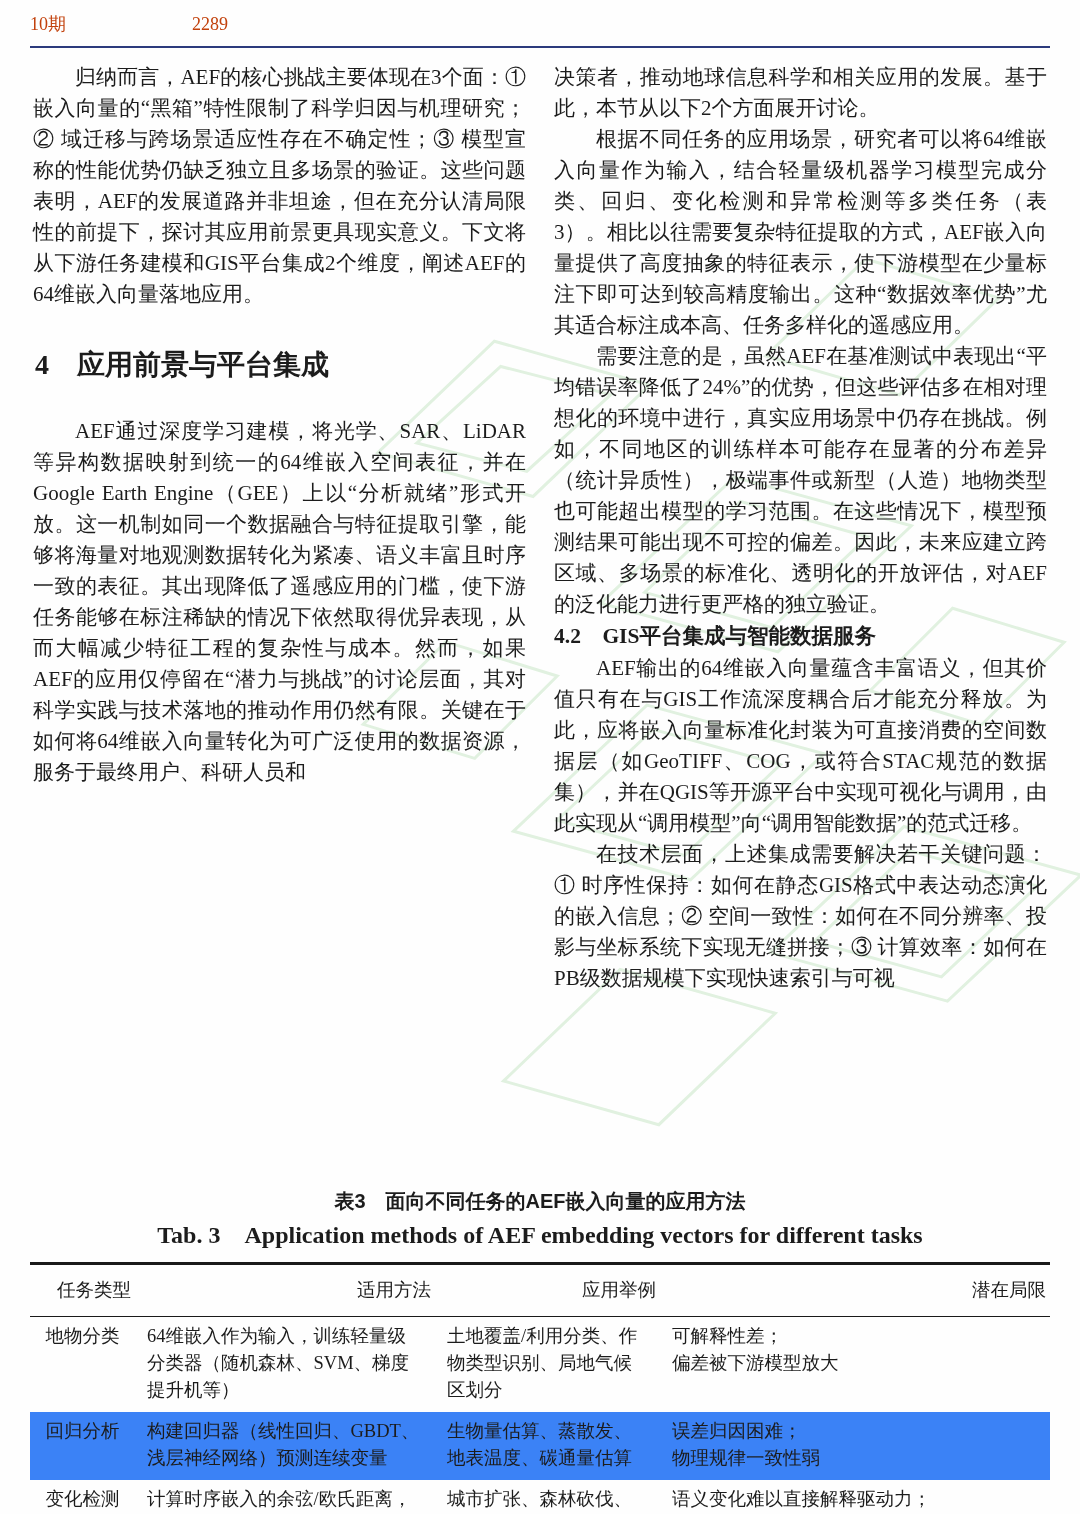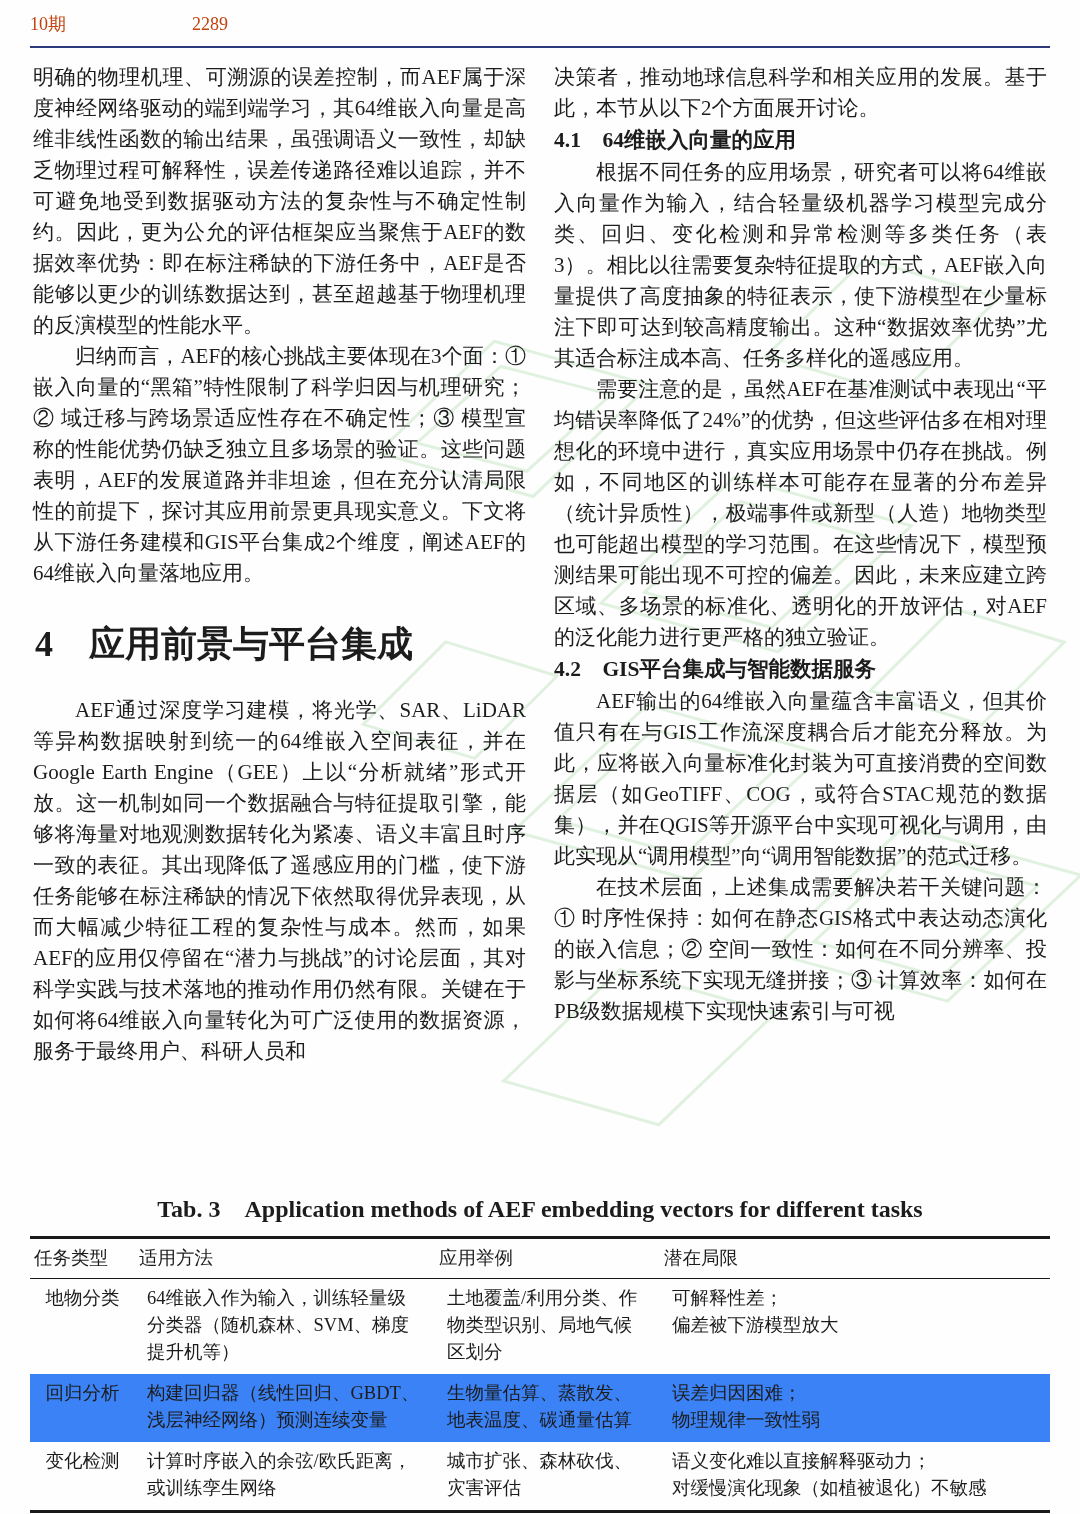--- a/index.html
+++ b/index.html
@@ -36,21 +36,21 @@
   }
   .col{
     width:493px;
     font-size:21px; line-height:31px;
     text-align:justify;
     text-justify:inter-ideograph;
   }
   .col p{ margin:0; }
   .col p.indent{ text-indent:2em; }
   .sec-heading{
-    font-size:36px; font-weight:bold; line-height:34px;
+    font-size:28px; font-weight:bold; line-height:34px;
     margin:38px 0 34px 2px; text-align:left;
   }
   .subsec-heading{
     font-size:21.5px; font-weight:bold; line-height:33px;
     text-align:left;
   }
   
   .table-block{
     position:absolute; top:1188px; left:30px; width:1020px; z-index:1;
   }
@@ -70,21 +70,21 @@
     font-size:18.5px; line-height:27px;
   }
   .tbl-row{
     display:grid;
     grid-template-columns:105px 300px 225px 390px;
   }
   .tbl-head{
     border-bottom:1.5px solid #1a1a1a;
   }
   .tbl-head .cell{
-    text-align:left; padding:6px 4px; font-weight:normal;
+    text-align:right; padding:12px 4px; font-weight:normal;
   }
   .tbl-body .tbl-row{ min-height:55px; }
   .tbl-body .tbl-row.alt{ background:#3b82f6; }
   .cell{ padding:6px 14px 8px 12px; }
   .cell.c-task{ text-align:center; padding-left:4px; padding-right:4px; }
   .cell.prelines{ white-space:pre-line; }
 </style>
 </head>
 <body>
 
@@ -108,37 +108,36 @@
       <path d="M90 760 L230 680 L370 760 L230 840 Z"></path>
       <path d="M40 380 L140 320 L240 380 L140 440 Z"></path>
       <path d="M520 120 L640 50 L760 120 L640 190 Z"></path>
       <path d="M540 470 L640 410 L740 470 L640 530 Z"></path>
     </g>
   </svg>
 </div>
 
 <div class="columns">
   <div class="col">
-    <p>明确的物理机理、可溯源的误差控制，而AEF属于深度神经网络驱动的端到端学习，其64维嵌入向量是高维非线性函数的输出结果，虽强调语义一致性，却缺乏物理过程可解释性，误差传递路径难以追踪，并不可避免地受到数据驱动方法的复杂性与不确定性制约。因此，更为公允的评估框架应当聚焦于AEF的数据效率优势：即在标注稀缺的下游任务中，AEF是否能够以更少的训练数据达到，甚至超越基于物理机理的反演模型的性能水平。</p>
     <p class="indent">归纳而言，AEF的核心挑战主要体现在3个面：① 嵌入向量的“黑箱”特性限制了科学归因与机理研究；② 域迁移与跨场景适应性存在不确定性；③ 模型宣称的性能优势仍缺乏独立且多场景的验证。这些问题表明，AEF的发展道路并非坦途，但在充分认清局限性的前提下，探讨其应用前景更具现实意义。下文将从下游任务建模和GIS平台集成2个维度，阐述AEF的64维嵌入向量落地应用。</p>
     <div class="sec-heading">4　应用前景与平台集成</div>
     <p class="indent">AEF通过深度学习建模，将光学、SAR、LiDAR等异构数据映射到统一的64维嵌入空间表征，并在Google Earth Engine（GEE）上以“分析就绪”形式开放。这一机制如同一个数据融合与特征提取引擎，能够将海量对地观测数据转化为紧凑、语义丰富且时序一致的表征。其出现降低了遥感应用的门槛，使下游任务能够在标注稀缺的情况下依然取得优异表现，从而大幅减少特征工程的复杂性与成本。然而，如果AEF的应用仅停留在“潜力与挑战”的讨论层面，其对科学实践与技术落地的推动作用仍然有限。关键在于如何将64维嵌入向量转化为可广泛使用的数据资源，服务于最终用户、科研人员和</p>
   </div>
   <div class="col">
     <p>决策者，推动地球信息科学和相关应用的发展。基于此，本节从以下2个方面展开讨论。</p>
-    <div class="subsec-heading">4.1　64维嵌入向量的应用</div>
     <p class="indent">根据不同任务的应用场景，研究者可以将64维嵌入向量作为输入，结合轻量级机器学习模型完成分类、回归、变化检测和异常检测等多类任务（表3）。相比以往需要复杂特征提取的方式，AEF嵌入向量提供了高度抽象的特征表示，使下游模型在少量标注下即可达到较高精度输出。这种“数据效率优势”尤其适合标注成本高、任务多样化的遥感应用。</p>
     <p class="indent">需要注意的是，虽然AEF在基准测试中表现出“平均错误率降低了24%”的优势，但这些评估多在相对理想化的环境中进行，真实应用场景中仍存在挑战。例如，不同地区的训练样本可能存在显著的分布差异（统计异质性），极端事件或新型（人造）地物类型也可能超出模型的学习范围。在这些情况下，模型预测结果可能出现不可控的偏差。因此，未来应建立跨区域、多场景的标准化、透明化的开放评估，对AEF的泛化能力进行更严格的独立验证。</p>
     <div class="subsec-heading">4.2　GIS平台集成与智能数据服务</div>
     <p class="indent">AEF输出的64维嵌入向量蕴含丰富语义，但其价值只有在与GIS工作流深度耦合后才能充分释放。为此，应将嵌入向量标准化封装为可直接消费的空间数据层（如GeoTIFF、COG，或符合STAC规范的数据集），并在QGIS等开源平台中实现可视化与调用，由此实现从“调用模型”向“调用智能数据”的范式迁移。</p>
     <p class="indent">在技术层面，上述集成需要解决若干关键问题：① 时序性保持：如何在静态GIS格式中表达动态演化的嵌入信息；② 空间一致性：如何在不同分辨率、投影与坐标系统下实现无缝拼接；③ 计算效率：如何在PB级数据规模下实现快速索引与可视</p>
   </div>
 </div>
 
 <div class="table-block">
+  <div class="tbl-caption-zh">表3　面向不同任务的AEF嵌入向量的应用方法</div>
   <div class="tbl-caption-en">Tab. 3　Application methods of AEF embedding vectors for different tasks</div>
   <div class="tbl">
     <div class="tbl-head">
       <div class="tbl-row">
         <div class="cell">任务类型</div>
         <div class="cell">适用方法</div>
         <div class="cell">应用举例</div>
         <div class="cell">潜在局限</div>
       </div>
     </div>

